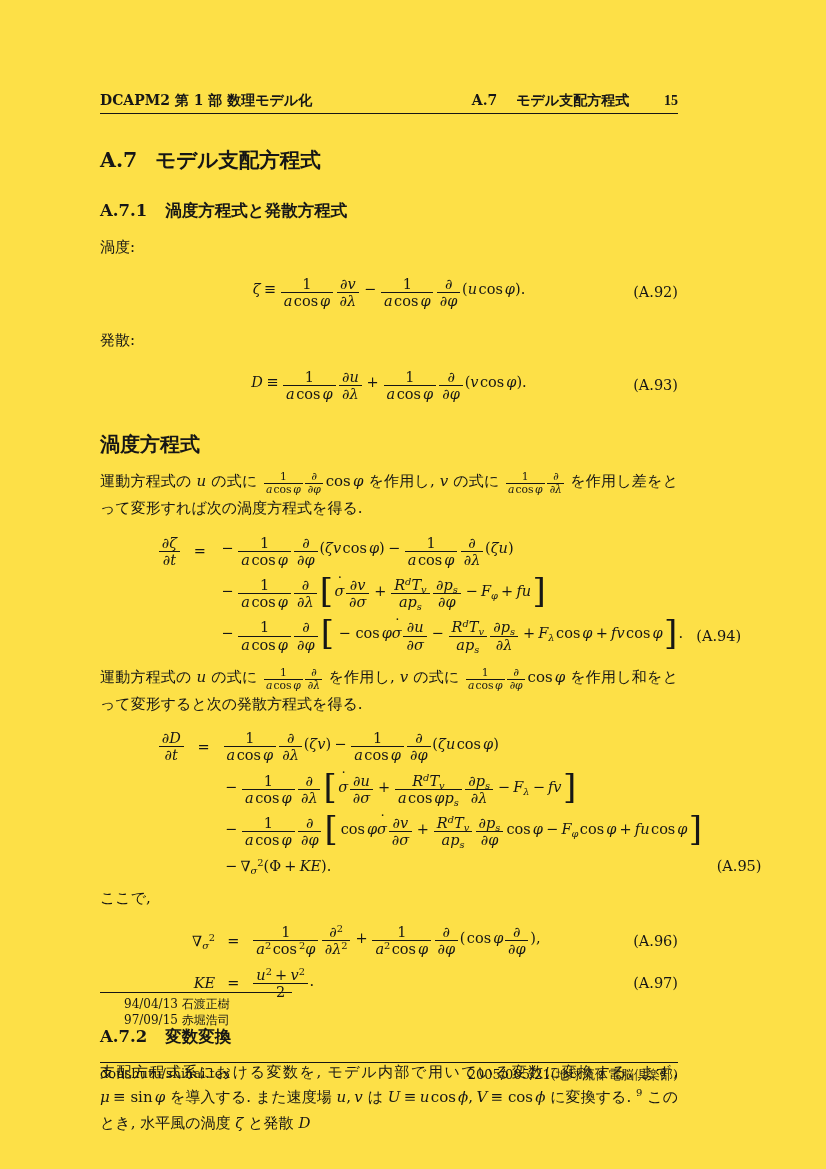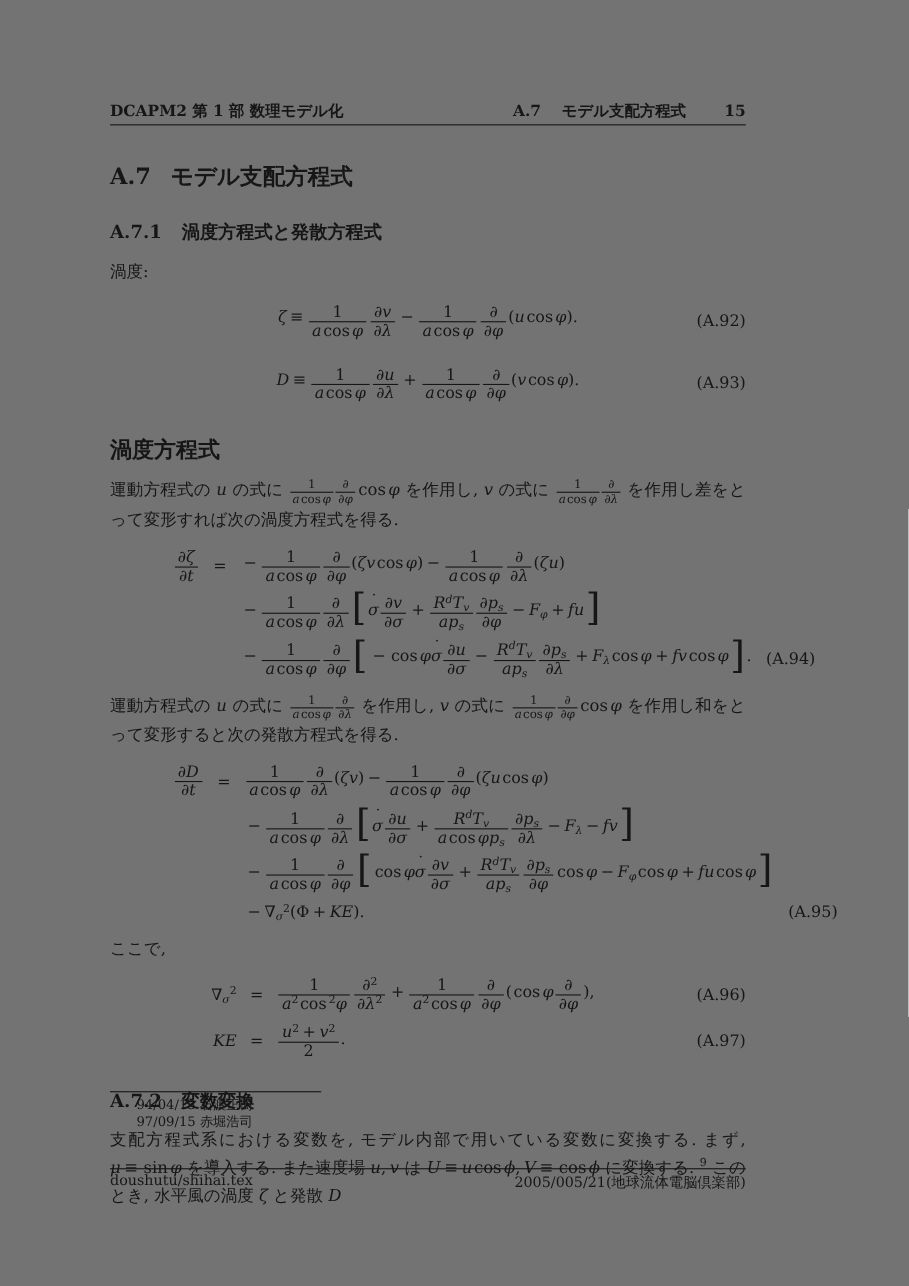--- a/index.html
+++ b/index.html
@@ -1,23 +1,23 @@
 <!DOCTYPE html>
 <html><head>
 <meta charset="utf-8">
 <style>
   html,body{margin:0;padding:0;background:#ffffff;}
-  .page{position:relative;width:826px;height:1169px;background:#737373;color:#161616;
+  .page{position:relative;width:826px;height:1169px;background:#fde047;color:#161616;
         font-family:"DejaVu Serif","Liberation Serif",serif;font-size:15px;overflow:hidden;}
   .content{position:absolute;left:100px;top:0;width:578px;}
   
   .pagehead{display:flex;justify-content:space-between;align-items:baseline;
             padding-top:92px;font-weight:bold;font-size:14px;}
   .ph-gap1{margin-left:14px;}
-  .ph-num{margin-left:30px;}
+  .ph-num{margin-left:30px;font-family:Liberation Serif, serif;}
   .headrule{border-bottom:1.4px solid #161616;margin-top:3px;}
   
   h1.sec{font-size:20.5px;font-weight:bold;margin:34px 0 0 0;line-height:1.25;}
   h2.subsec{font-size:16.5px;font-weight:bold;margin:27px 0 0 0;line-height:1.25;}
   h3.parhead{font-size:20px;font-weight:bold;margin:24px 0 0 0;line-height:1.3;}
   .num{margin-right:18px;}
   h2 .num{}
   
   p{margin:0;}
   p.lbl{margin-top:17px;}
@@ -83,20 +83,21 @@
     </h2>
 
     <p class="lbl">渦度:</p>
     <div class="eqs">
         <div class="eqc">
           <span><span class="mrow"><i>ζ</i><span class="mo">≡</span><span class="mf"><span class="n"><span class="mrow"><span>1</span></span></span><span class="d"><span class="mrow"><i>a</i><span class="rm">cos</span><i>φ</i></span></span></span><span class="mf"><span class="n"><span class="mrow"><i>∂</i><i>v</i></span></span><span class="d"><span class="mrow"><i>∂</i><i>λ</i></span></span></span><span class="mo">−</span><span class="mf"><span class="n"><span class="mrow"><span>1</span></span></span><span class="d"><span class="mrow"><i>a</i><span class="rm">cos</span><i>φ</i></span></span></span><span class="mf"><span class="n"><span class="mrow"><i>∂</i></span></span><span class="d"><span class="mrow"><i>∂</i><i>φ</i></span></span></span><span>(</span><i>u</i><span class="rm">cos</span><i>φ</i><span>)</span><span>.</span></span></span>
           <span class="etag">(A.92)</span>
         </div>
       </div>
 
+    <p class="lbl">発散:</p>
     <div class="eqs">
         <div class="eqc">
           <span><span class="mrow"><i>D</i><span class="mo">≡</span><span class="mf"><span class="n"><span class="mrow"><span>1</span></span></span><span class="d"><span class="mrow"><i>a</i><span class="rm">cos</span><i>φ</i></span></span></span><span class="mf"><span class="n"><span class="mrow"><i>∂</i><i>u</i></span></span><span class="d"><span class="mrow"><i>∂</i><i>λ</i></span></span></span><span class="mo">+</span><span class="mf"><span class="n"><span class="mrow"><span>1</span></span></span><span class="d"><span class="mrow"><i>a</i><span class="rm">cos</span><i>φ</i></span></span></span><span class="mf"><span class="n"><span class="mrow"><i>∂</i></span></span><span class="d"><span class="mrow"><i>∂</i><i>φ</i></span></span></span><span>(</span><i>v</i><span class="rm">cos</span><i>φ</i><span>)</span><span>.</span></span></span>
           <span class="etag">(A.93)</span>
         </div>
       </div>
 
     <h3 class="parhead">渦度方程式</h3>
     <p class="body">運動方程式の <span class="m"><span class="mrow msmall"><i>u</i></span></span> の式に <span class="m"><span class="mrow msmall"><span class="mf"><span class="n"><span class="mrow"><span>1</span></span></span><span class="d"><span class="mrow"><i>a</i><span class="rm">cos</span><i>φ</i></span></span></span><span class="mf"><span class="n"><span class="mrow"><i>∂</i></span></span><span class="d"><span class="mrow"><i>∂</i><i>φ</i></span></span></span><span class="rm">cos</span><i>φ</i></span></span> を作用し, <span class="m"><span class="mrow msmall"><i>v</i></span></span> の式に <span class="m"><span class="mrow msmall"><span class="mf"><span class="n"><span class="mrow"><span>1</span></span></span><span class="d"><span class="mrow"><i>a</i><span class="rm">cos</span><i>φ</i></span></span></span><span class="mf"><span class="n"><span class="mrow"><i>∂</i></span></span><span class="d"><span class="mrow"><i>∂</i><i>λ</i></span></span></span></span></span> を作用し差をとって変形すれば次の渦度方程式を得る.</p>
     <div class="eqs eqgrid" style="margin-left: 57px;">

